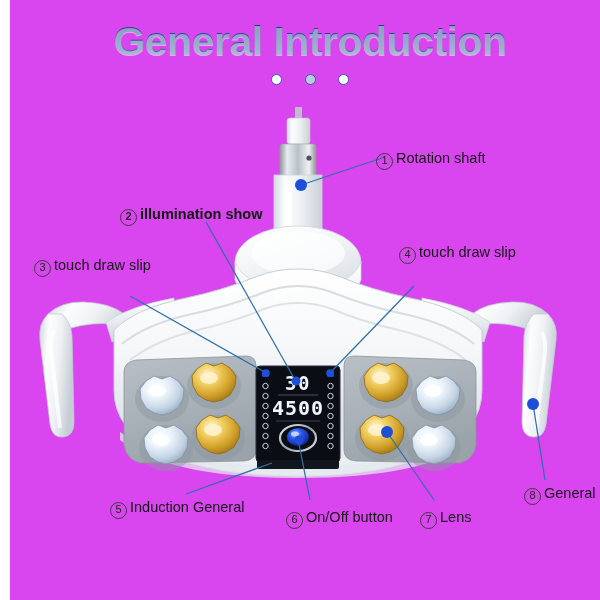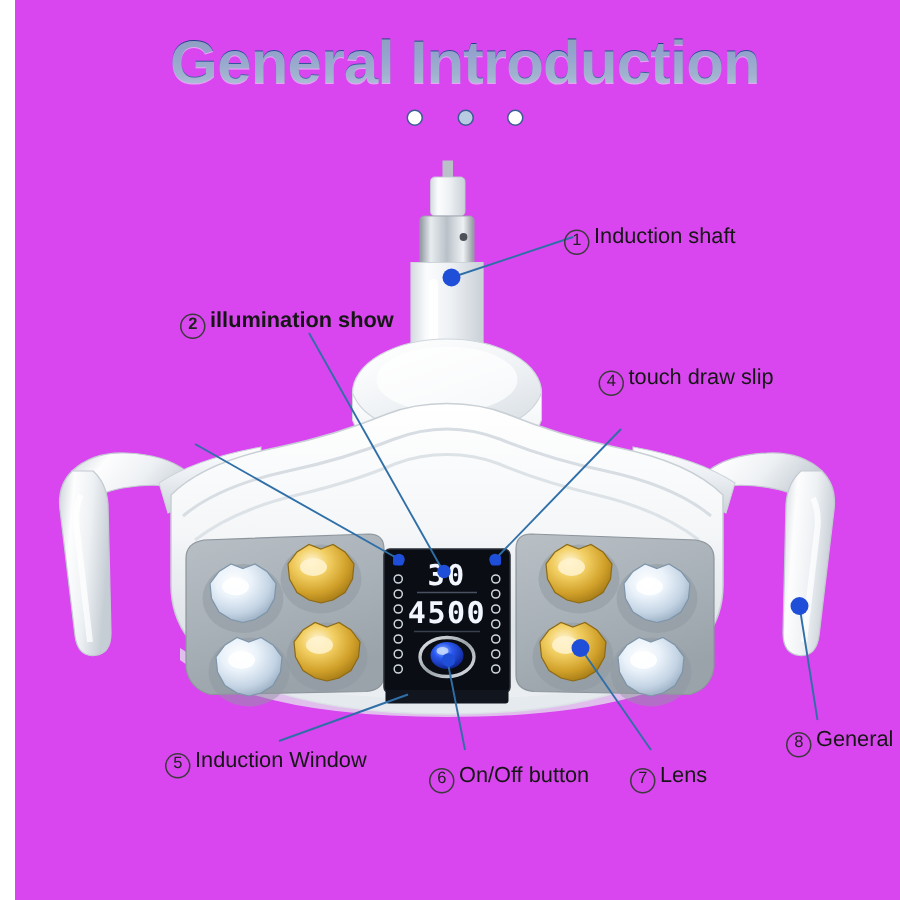--- a/index.html
+++ b/index.html
@@ -272,36 +272,37 @@
       <circle cx="286" cy="381" r="4.5"></circle>
       <circle cx="256" cy="373" r="3.8"></circle>
       <circle cx="320" cy="373" r="3.8"></circle>
       <circle cx="289" cy="440" r="4.5"></circle>
       <circle cx="377" cy="432" r="6"></circle>
       <circle cx="523" cy="404" r="6"></circle>
     </g>
   </svg>
 
   <div class="label" style="left:366px; top:150px;">
-    <span class="num">1</span><span>Induction shaft</span>
+    <span class="num">1</span><span>Rotation shaft</span>
   </div>
 
   <div class="label" style="left:110px; top:206px;font-weight:bold;">
     <span class="num">2</span><span>illumination show</span>
   </div>
 
   <div class="label two-line" style="left:24px; top:257px;">
+    <span class="l1"><span class="num">3</span><span>touch draw slip</span></span>
   </div>
 
   <div class="label two-line" style="left:389px; top:244px;">
     <span class="l1"><span class="num">4</span><span>touch draw slip</span></span>
   </div>
 
   <div class="label" style="left:100px; top:499px;">
-    <span class="num">5</span><span>Induction Window</span>
+    <span class="num">5</span><span>Induction General</span>
   </div>
 
   <div class="label" style="left:276px; top:509px;">
     <span class="num">6</span><span>On/Off button</span>
   </div>
 
   <div class="label" style="left:410px; top:509px;">
     <span class="num">7</span><span>Lens</span>
   </div>
 

